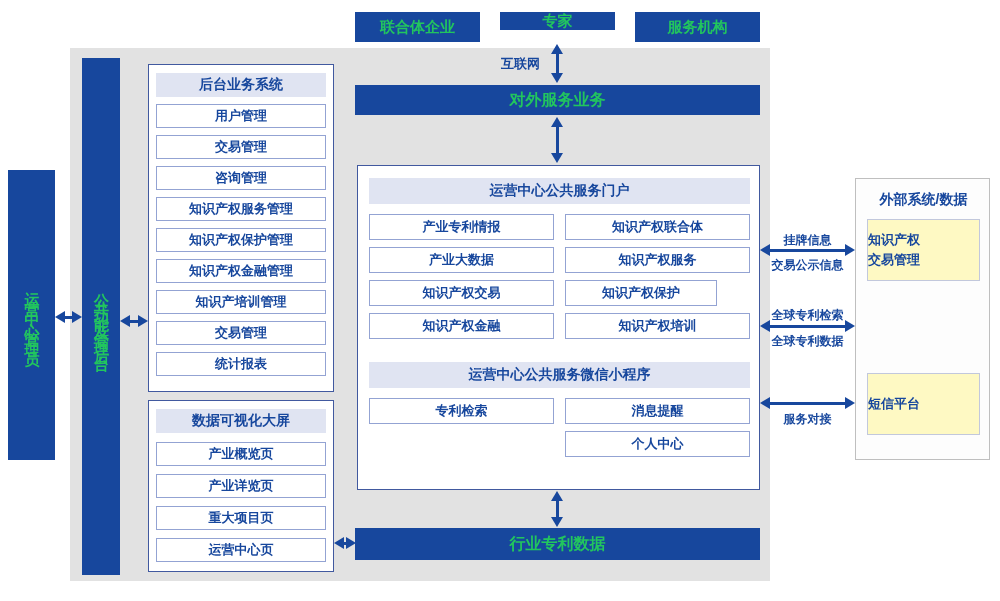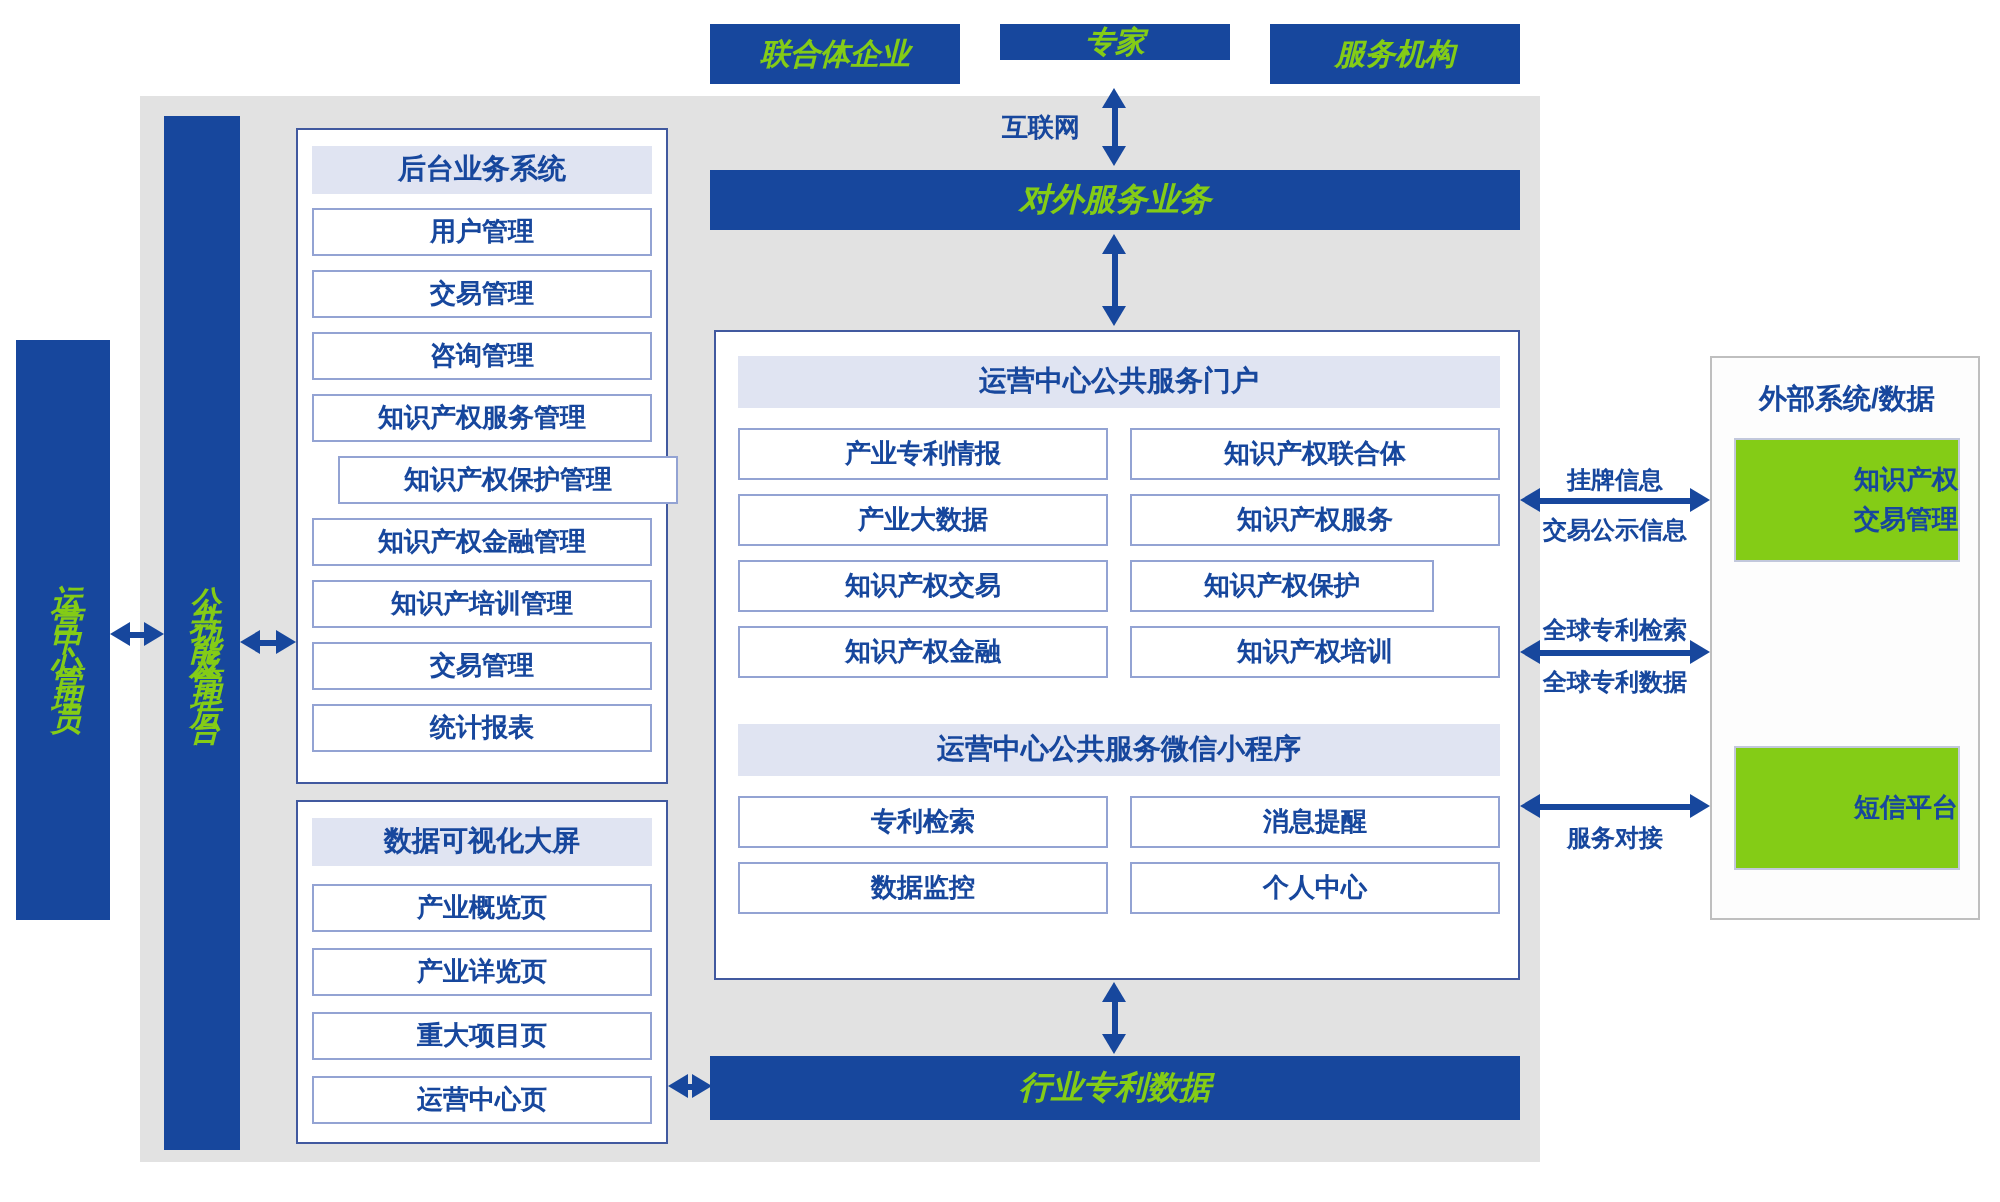--- a/index.html
+++ b/index.html
@@ -1,44 +1,44 @@
 <!DOCTYPE html>
 <html style="--primary: #17479d; --panel_bg: #e2e2e2; --header_bg: #e0e4f2; --box_border: #93a3d3; --panel_border: #41599f; --ext_panel_border: #bfbfbf; --ext_box_border: #c2c8dc;"><head>
 <meta charset="utf-8">
 <style>
   * { margin:0; padding:0; box-sizing:border-box; }
   html,body { background:#fff; }
   body { font-family:"Liberation Sans","DejaVu Sans",sans-serif; }
   .stage { position:relative; width:1000px; height:601px; background:#fff; overflow:hidden; }
   .abs { position:absolute; }
   .gray { background:var(--panel_bg,#e2e2e2); }
-  .bluebox { background:var(--primary,#17479d); color:#84cc16; font-weight:bold; font-size:15px;
-             display:flex; align-items:center; justify-content:center;font-style:italic; }
+  .bluebox { background:var(--primary,#17479d); color:#22c55e; font-weight:bold; font-size:15px;
+             display:flex; align-items:center; justify-content:center; }
   .panel { background:#fff; border:1px solid var(--panel_border,#41599f); }
   .hdr { background:var(--header_bg,#e0e4f2); color:var(--primary,#17479d); font-weight:bold;
          font-size:14px; display:flex; align-items:center; justify-content:center; }
   .item { background:#fff; border:1px solid var(--box_border,#93a3d3); color:var(--primary,#17479d);
           font-size:13px; font-weight:600; display:flex; align-items:center; justify-content:center; }
   .vtext { writing-mode:vertical-rl; text-orientation:upright; }
   .lbl { color:var(--primary,#17479d); font-size:12px; font-weight:600; text-align:center; }
   .arrow-h { height:3px; background:var(--primary,#17479d); }
   .arrow-h::before,.arrow-h::after { content:""; position:absolute; top:-5px; width:0; height:0;
       border-top:6px solid transparent; border-bottom:6px solid transparent; }
   .arrow-h::before { left:-9px; border-right:10px solid var(--primary,#17479d); }
   .arrow-h::after  { right:-9px; border-left:10px solid var(--primary,#17479d); }
   .arrow-v { width:3px; background:var(--primary,#17479d); }
   .arrow-v::before,.arrow-v::after { content:""; position:absolute; left:-5px; width:0; height:0;
       border-left:6px solid transparent; border-right:6px solid transparent; }
   .arrow-v::before { top:-9px; border-bottom:10px solid var(--primary,#17479d); }
   .arrow-v::after  { bottom:-9px; border-top:10px solid var(--primary,#17479d); }
   .extpanel { background:#fdfdfd; border:1px solid var(--ext_panel_border,#bfbfbf); }
   .exttitle { color:var(--primary,#17479d); font-weight:bold; font-size:14px; text-align:center; }
-  .extbox { background:#84cc16; border:1px solid var(--ext_box_border,#c2c8dc); color:var(--primary,#17479d);
+  .extbox { background:#fef9c3; border:1px solid var(--ext_box_border,#c2c8dc); color:var(--primary,#17479d);
             font-size:13px; font-weight:600; display:flex; flex-direction:column;
-            align-items:flex-end; justify-content:center; line-height:1.55; }
+            align-items:flex-start; justify-content:center; line-height:1.55; }
 </style>
 </head>
 <body>
 
 <div class="stage">
 
   <div class="abs gray" style="left:70px;top:48px;width:700px;height:533px"></div>
 
   <div class="abs bluebox" style="left:355px;top:12px;width:125px;height:30px">联合体企业</div>
   <div class="abs bluebox" style="left:500px;top:12px;width:115px;height:18px">专家</div>
@@ -58,21 +58,21 @@
   <div class="abs bluebox vtext" style="left:82px;top:58px;width:38px;height:517px;letter-spacing:8px">公共功能及管理后台</div>
 
   <div class="abs arrow-h" style="left:129px;top:320px;width:10px"></div>
 
   <div class="abs panel" style="left:148px;top:64px;width:186px;height:328px">
     <div class="abs hdr" style="left:7px;top:8px;width:170px;height:24px">后台业务系统</div>
     <div class="abs item" style="left:7px;top:39px;width:170px;height:24px">用户管理</div>
     <div class="abs item" style="left:7px;top:70px;width:170px;height:24px">交易管理</div>
     <div class="abs item" style="left:7px;top:101px;width:170px;height:24px">咨询管理</div>
     <div class="abs item" style="left:7px;top:132px;width:170px;height:24px">知识产权服务管理</div>
-    <div class="abs item" style="left:20px;top:163px;width:170px;height:24px">知识产权保护管理</div>
+    <div class="abs item" style="left:7px;top:163px;width:170px;height:24px">知识产权保护管理</div>
     <div class="abs item" style="left:7px;top:194px;width:170px;height:24px">知识产权金融管理</div>
     <div class="abs item" style="left:7px;top:225px;width:170px;height:24px">知识产培训管理</div>
     <div class="abs item" style="left:7px;top:256px;width:170px;height:24px">交易管理</div>
     <div class="abs item" style="left:7px;top:287px;width:170px;height:24px">统计报表</div>
   </div>
 
   <div class="abs panel" style="left:148px;top:400px;width:186px;height:172px">
     <div class="abs hdr" style="left:7px;top:8px;width:170px;height:24px">数据可视化大屏</div>
     <div class="abs item" style="left:7px;top:41px;width:170px;height:24px">产业概览页</div>
     <div class="abs item" style="left:7px;top:73px;width:170px;height:24px">产业详览页</div>
@@ -88,21 +88,20 @@
     <div class="abs item" style="left:11px;top:81px;width:185px;height:26px">产业大数据</div>
     <div class="abs item" style="left:207px;top:81px;width:185px;height:26px">知识产权服务</div>
     <div class="abs item" style="left:11px;top:114px;width:185px;height:26px">知识产权交易</div>
     <div class="abs item" style="left:207px;top:114px;width:152px;height:26px">知识产权保护</div>
     <div class="abs item" style="left:11px;top:147px;width:185px;height:26px">知识产权金融</div>
     <div class="abs item" style="left:207px;top:147px;width:185px;height:26px">知识产权培训</div>
 
     <div class="abs hdr" style="left:11px;top:196px;width:381px;height:26px">运营中心公共服务微信小程序</div>
     <div class="abs item" style="left:11px;top:232px;width:185px;height:26px">专利检索</div>
     <div class="abs item" style="left:207px;top:232px;width:185px;height:26px">消息提醒</div>
-    <div class="abs item" style="left:11px;top:265px;width:185px;height:26px">数据监控</div>
     <div class="abs item" style="left:207px;top:265px;width:185px;height:26px">个人中心</div>
   </div>
 
   <div class="abs arrow-v" style="left:556px;top:500px;height:18px"></div>
   <div class="abs arrow-h" style="left:343px;top:542px;width:4px"></div>
 
   <div class="abs bluebox" style="left:355px;top:528px;width:405px;height:32px;font-size:16px">行业专利数据</div>
 
   <div class="abs lbl" style="left:760px;top:232px;width:95px">挂牌信息</div>
   <div class="abs arrow-h" style="left:769px;top:249px;width:77px"></div>

